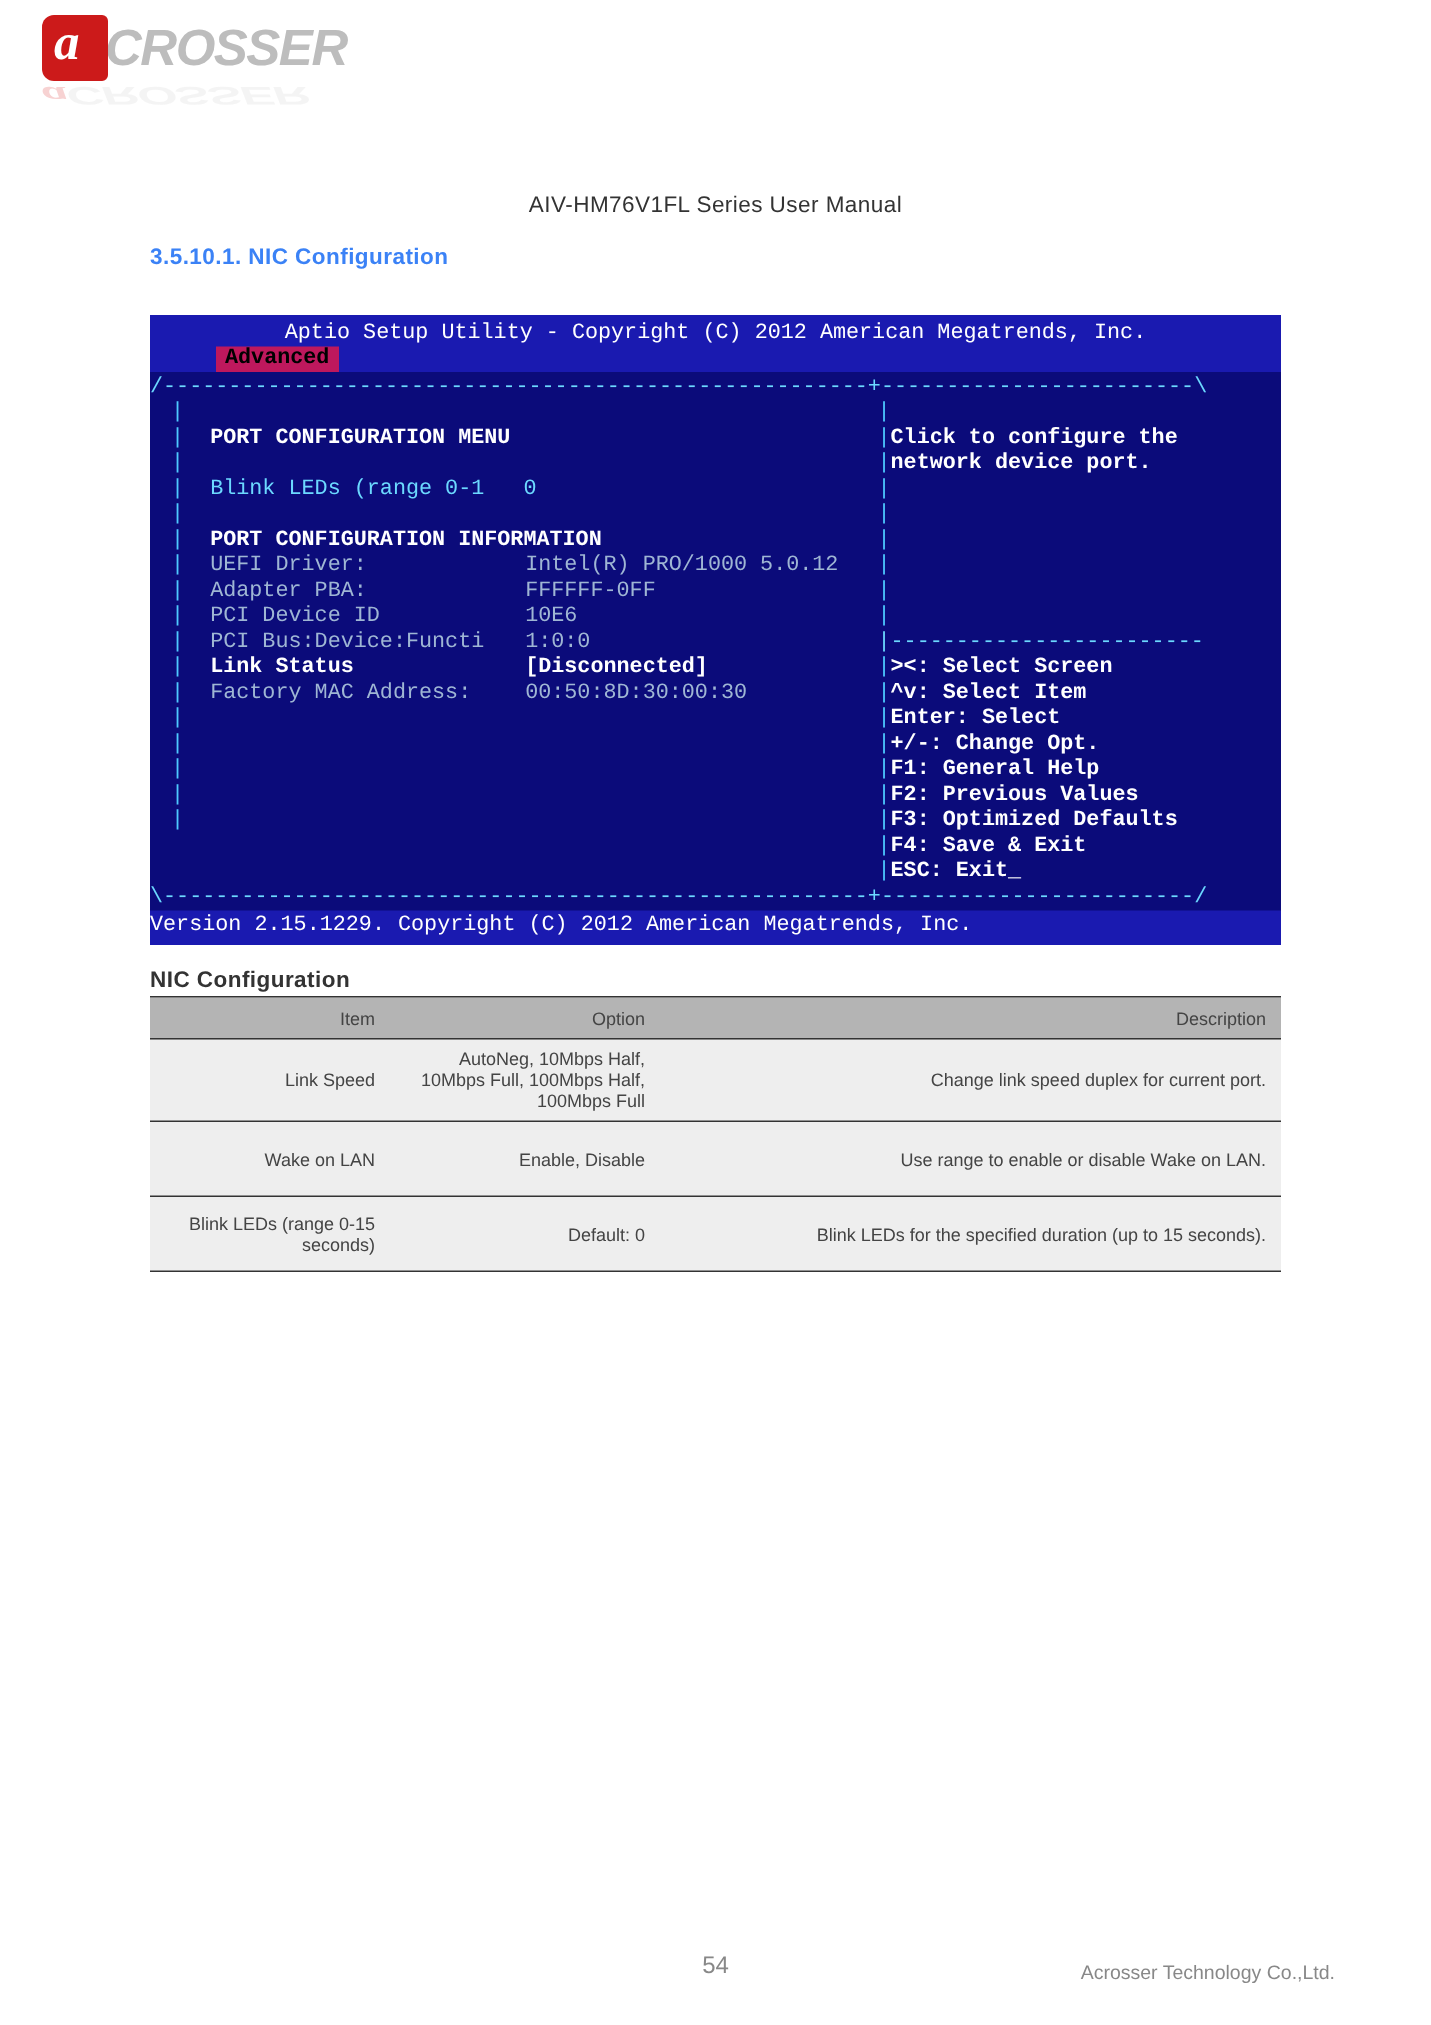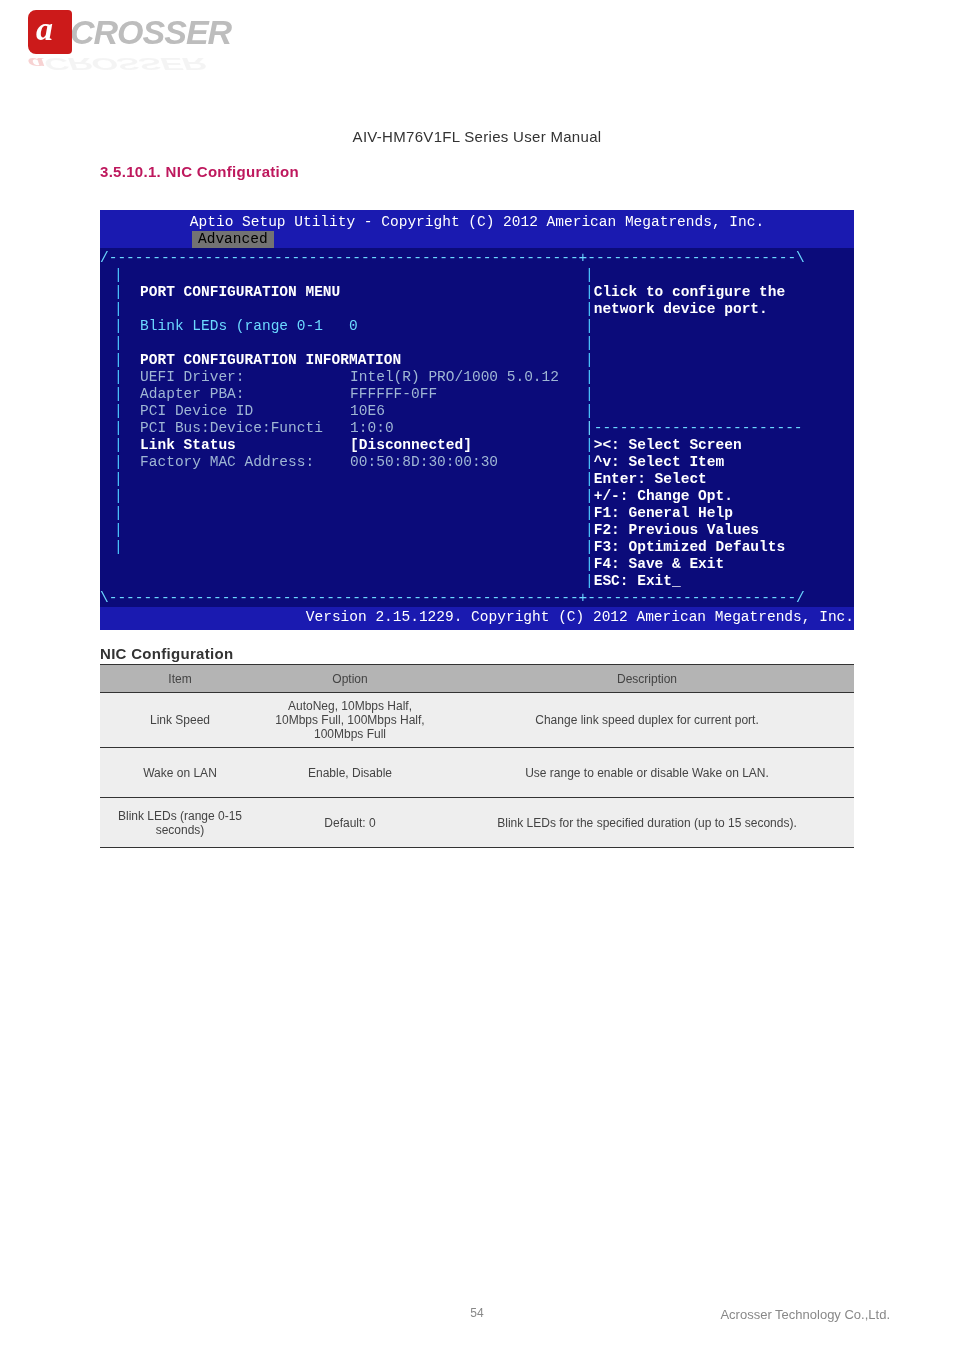--- a/index.html
+++ b/index.html
@@ -7,59 +7,59 @@
   .page { width: 954px; height: 1350px; position: relative; background: #fff; }
 
   .logo { position: absolute; top: 10px; left: 28px; }
   .logo .a-red { display:inline-block; width:44px; height:44px; background:#cc1a1a; border-radius:8px 4px 4px 8px; position:relative; vertical-align:middle;}
   .logo .a-red::after { content:"a"; color:#fff; font-weight:bold; font-style:italic; font-size:34px; position:absolute; left:8px; top:0px; font-family: Georgia, serif;}
   .logo .text { font-size:34px; font-weight:bold; font-style:italic; color:#bdbdbd; letter-spacing:-1px; vertical-align:middle; margin-left:-2px;}
   .logo .refl { font-size:34px; font-weight:bold; font-style:italic; color:#eeeeee; letter-spacing:-1px; transform: scaleY(-0.5); display:block; margin-top:-10px; opacity:0.6;}
   .logo .refl .ra { color:#f2b5b5; font-family: Georgia, serif;}
 
   .manual-title { position:absolute; top:128px; left:0; width:954px; text-align:center; font-size:15px; color:#333; letter-spacing:0.3px;}
-  .section-heading { position:absolute; top:163px; left:100px; color:#be185d; font-size:15px; font-weight:bold; letter-spacing:0.3px;}
+  .section-heading { position:absolute; top:163px; left:100px; color:#3b82f6; font-size:15px; font-weight:bold; letter-spacing:0.3px;}
 
   .bios {
     position:absolute; top:210px; left:100px; width:754px; height:405px;
     background:#0b0b7a; font-family: "Courier New", monospace; font-size:14.5px; line-height:17px;
   }
   .bios-top { background:#1a1ab0; color:#fff; padding:4px 0 0 0; }
   .bios-top-line1 { text-align:center; white-space:pre; }
-  .bios-tab { background:#737373; color:#000; padding:0 6px; display:inline-block; margin-left:92px;}
+  .bios-tab { background:#be185d; color:#000; padding:0 6px; display:inline-block; margin-left:44px;font-weight:bold;}
   .bios-body { position:relative; padding:2px 0 0 0; }
   .dash-top { color:#6cd9ff; white-space:pre; overflow:hidden; }
   .bios-grid { display:flex; }
   .bios-left { width:485px; padding-left:14px; }
   .bios-right { width:255px; border-left:0; padding-left:0; }
   .pipe { color:#4ec9ff; }
   .row { white-space:pre; }
   .white { color:#ffffff; font-weight:bold;}
   .gray { color:#9fb6d4; }
   .cyan { color:#6cd9ff; }
   .lbl { display:inline-block; width:210px; vertical-align:top;}
   .val { display:inline-block; }
   .right-row { white-space:pre; color:#6cd9ff;}
   .right-row .white { color:#fff; }
   .bios-bottom-dash { color:#6cd9ff; white-space:pre; overflow:hidden;}
-  .bios-footer { text-align:right; color:#fff; background:#1a1ab0; padding:2px 0 4px 0; white-space:pre;}
+  .bios-footer { text-align:left; color:#fff; background:#1a1ab0; padding:2px 0 4px 0; white-space:pre;}
 
   .nic-heading { position:absolute; top:645px; left:100px; font-size:15px; font-weight:bold; color:#333; letter-spacing:0.3px;}
   .opt-table { position:absolute; top:664px; left:100px; width:754px; border-collapse:collapse; font-size:12px; color:#444;}
-  .opt-table th, .opt-table td { border-top:1px solid #333; border-bottom:1px solid #333; padding:6px 10px; text-align:center; vertical-align:middle;}
+  .opt-table th, .opt-table td { border-top:1px solid #333; border-bottom:1px solid #333; padding:6px 10px; text-align:right; vertical-align:middle;}
   .opt-table th { background:#b4b4b4; font-weight:normal; height:28px;}
   .opt-table tr.r1 td { height:52px; background:#eeeeee; }
   .opt-table tr.r2 td { height:50px; background:#eeeeee; }
   .opt-table tr.r3 td { height:50px; background:#eeeeee; }
   .opt-table td:nth-child(1), .opt-table th:nth-child(1) { width:160px; }
   .opt-table td:nth-child(2), .opt-table th:nth-child(2) { width:180px; }
 
   .footer { position:absolute; bottom:28px; left:0; width:954px; text-align:right; padding-right:64px; font-size:13px; color:#888;}
   .footer .l2 { margin-top:6px; }
-  .pagenum { position:absolute; bottom:30px; left:0; width:954px; text-align:center; font-size:12px; color:#888;}
+  .pagenum { position:absolute; bottom:30px; left:0; width:954px; text-align:center; font-size:16px; color:#888;}
 </style>
 </head>
 <body>
 <div class="page">
 
 <div class="logo">
   <span class="a-red"></span><span class="text">CROSSER</span>
   <span class="refl"><span class="ra">a</span><span>CROSSER</span></span>
 </div>
 

